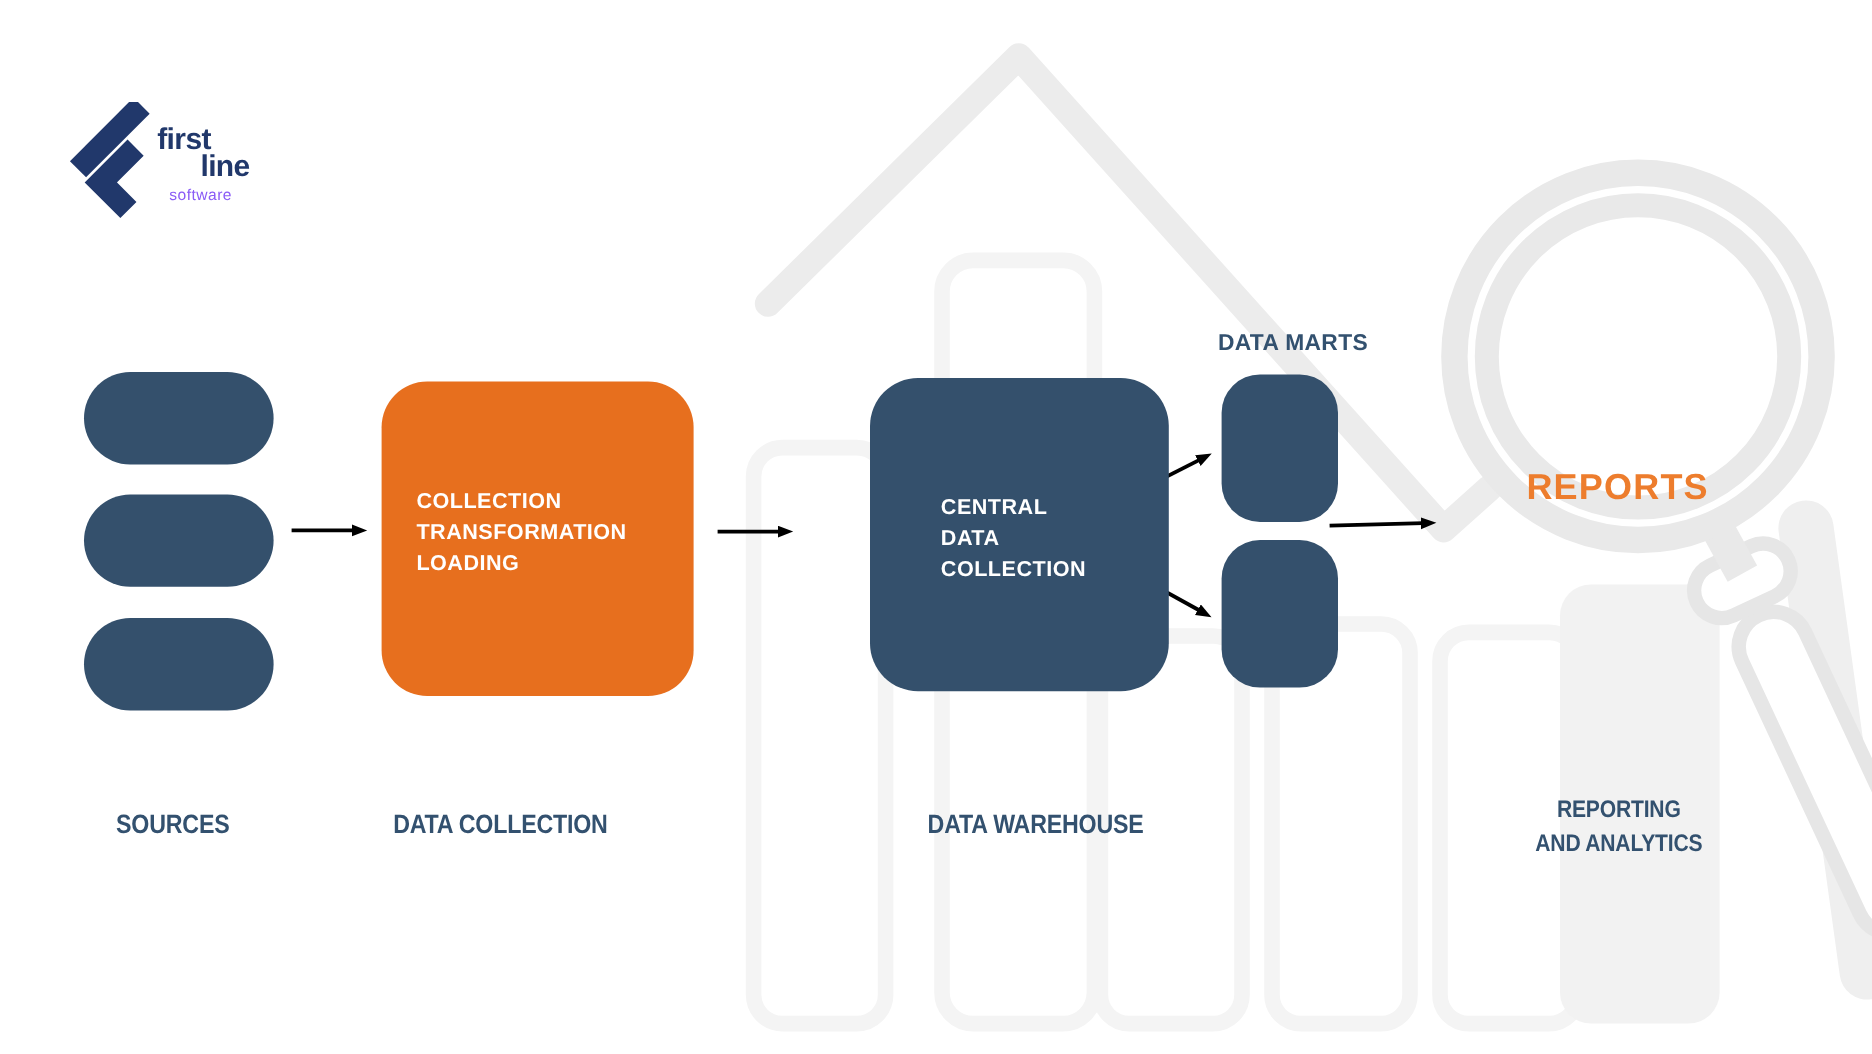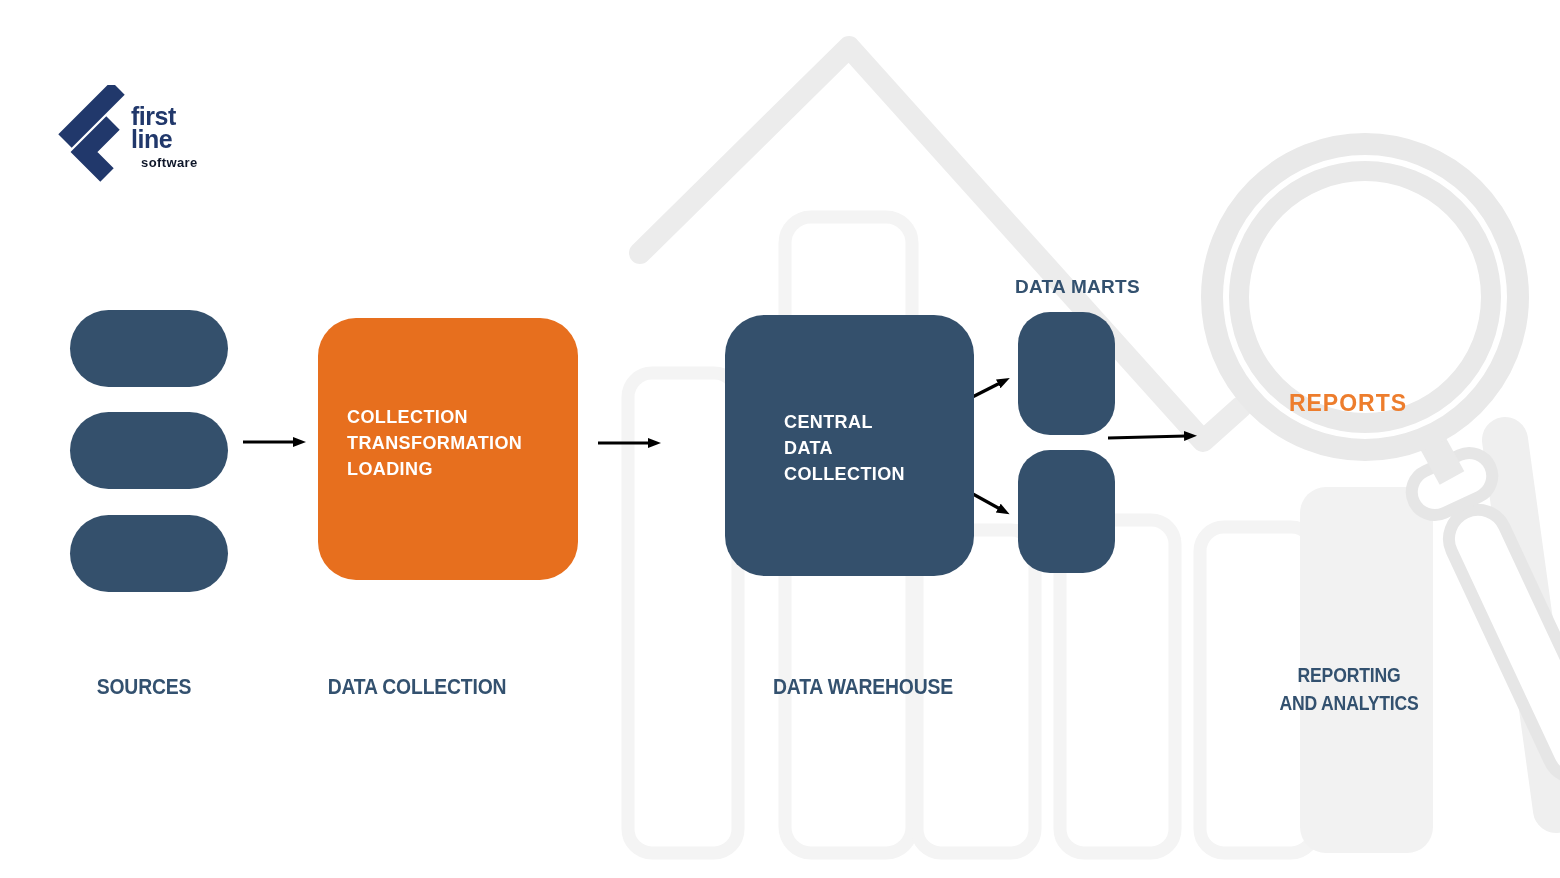--- a/index.html
+++ b/index.html
@@ -5,22 +5,22 @@
   html,body{margin:0;padding:0;background:#fff;}
   .canvas{position:relative;width:1560px;height:878px;background:#ffffff;overflow:hidden;
           font-family:"Liberation Sans",sans-serif;}
   .bg{position:absolute;left:0;top:0;width:1560px;height:878px;}
 
   
   .logo{position:absolute;left:55px;top:85px;width:230px;height:105px;}
   .logo-mark{position:absolute;left:0;top:0;}
   .logo-word{position:absolute;left:76px;color:#21386B;font-weight:bold;font-size:25px;line-height:1;letter-spacing:-0.5px;}
   .lw1{top:19px;text-align:center;}
-  .lw2{top:42px;}
-  .logo-tag{position:absolute;left:86px;top:70px;color:#0f172a;font-size:13px;font-weight:bold;letter-spacing:.4px;}
+  .lw2{top:42px;margin-left:36px;}
+  .logo-tag{position:absolute;left:86px;top:70px;color:#8b5cf6;font-size:13px;font-weight:normal;letter-spacing:.4px;}
 
   
   .pill{position:absolute;left:70px;width:158px;height:77px;border-radius:39px;background:#34506C;}
   .pill1{top:310px;}.pill2{top:412px;}.pill3{top:515px;}
 
   
   .box{position:absolute;color:#ffffff;}
   .etl{left:318px;top:318px;width:260px;height:262px;border-radius:38px;background:#E76F1E;}
   .repo{left:683px;top:315px;width:249px;height:261px;border-radius:40px;background:#34506C;margin-left:42px;}
   .boxtext{position:absolute;font-size:18px;font-weight:bold;line-height:26px;letter-spacing:.4px;}
@@ -28,21 +28,21 @@
   .repo .boxtext{left:59px;top:94px;}
 
   
   .marts-title{position:absolute;left:980px;top:276px;width:160px;text-align:right;
                font-weight:bold;font-size:19px;color:#33516F;letter-spacing:.3px;}
   .mart{position:absolute;left:1018px;width:97px;height:123px;border-radius:32px;background:#34506C;}
   .mart1{top:312px;}.mart2{top:450px;}
 
   
   .out{position:absolute;left:1228px;width:240px;text-align:center;font-weight:bold;
-       font-size:23px;color:#ED7D2D;letter-spacing:1px;line-height:1;}
+       font-size:30px;color:#ED7D2D;letter-spacing:1px;line-height:1;}
   .out1{top:392px;}
   .out2{top:452px;}
 
   
   .slabel{position:absolute;font-weight:bold;font-size:22px;color:#33516F;text-align:center;
           transform:scaleX(.88);transform-origin:center;letter-spacing:-0.2px;}
   .l-sources{left:44px;top:674px;width:200px;}
   .l-collection{left:292px;top:674px;width:250px;}
   .l-warehouse{left:738px;top:674px;width:250px;}
   .l-reporting{left:1229px;top:661px;width:240px;font-size:20px;line-height:28px;}

